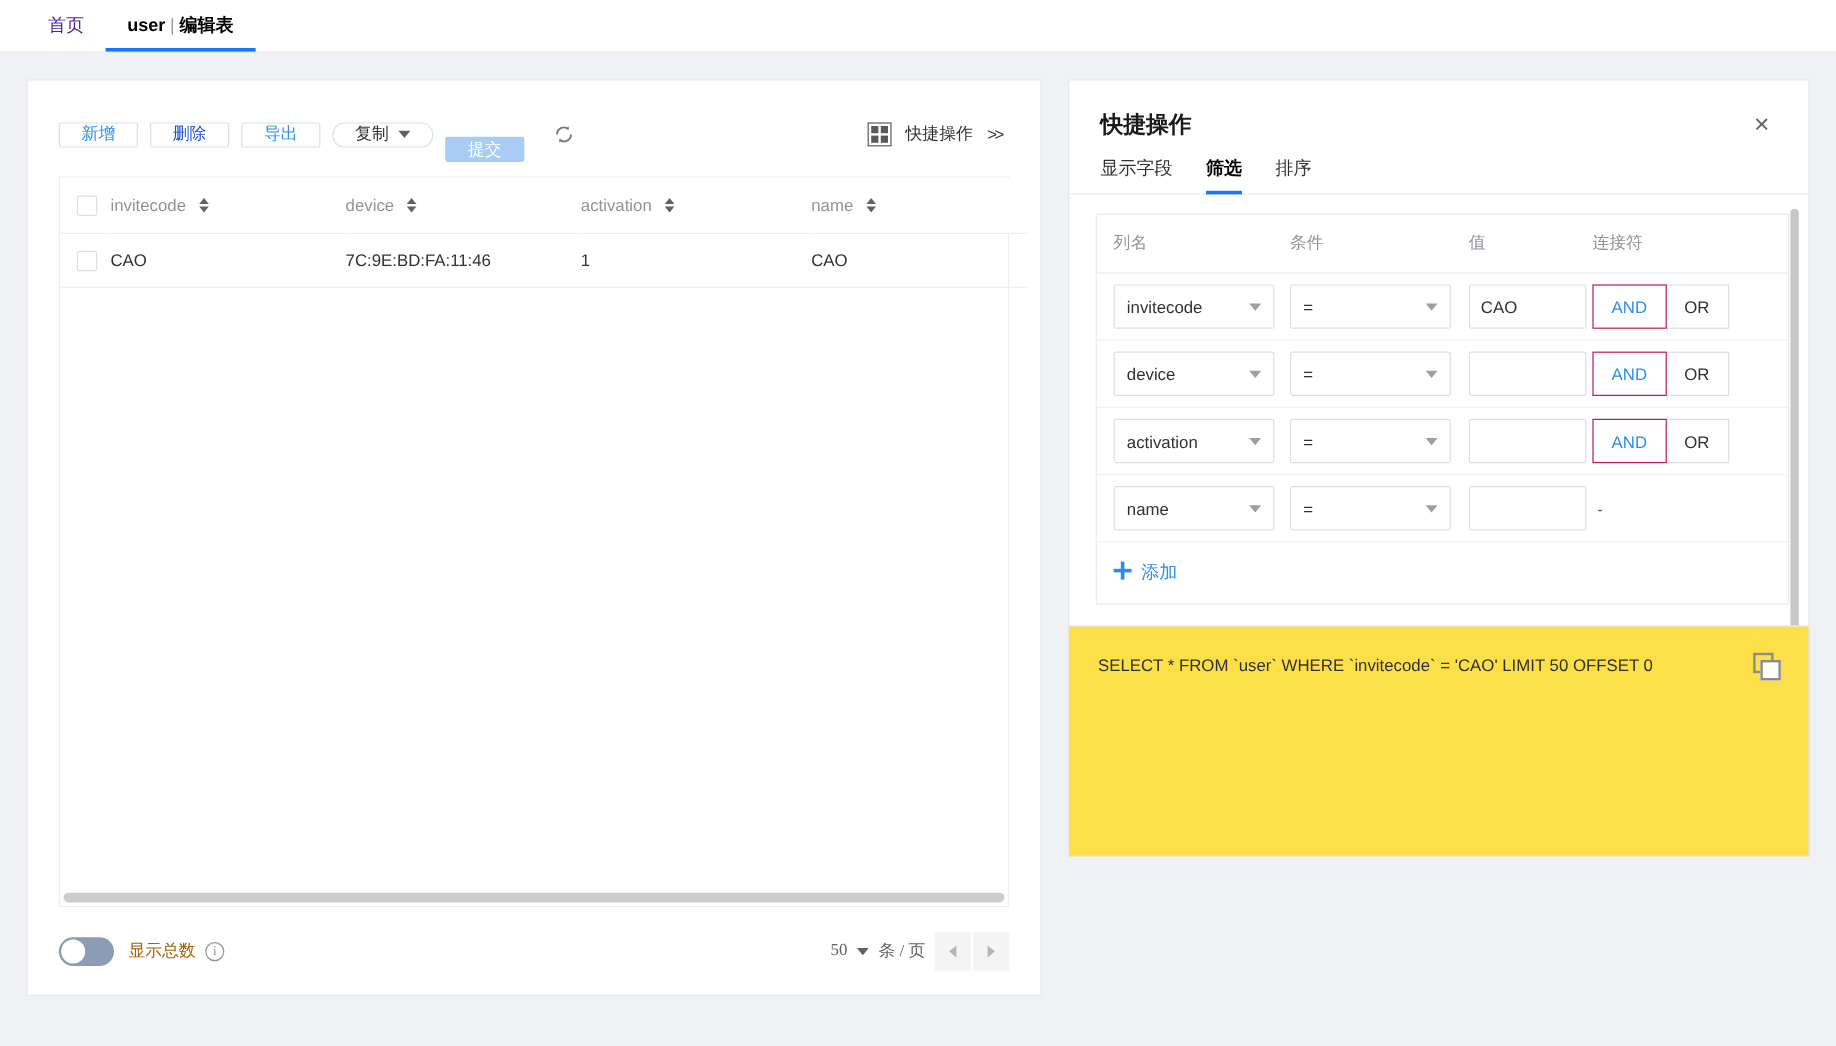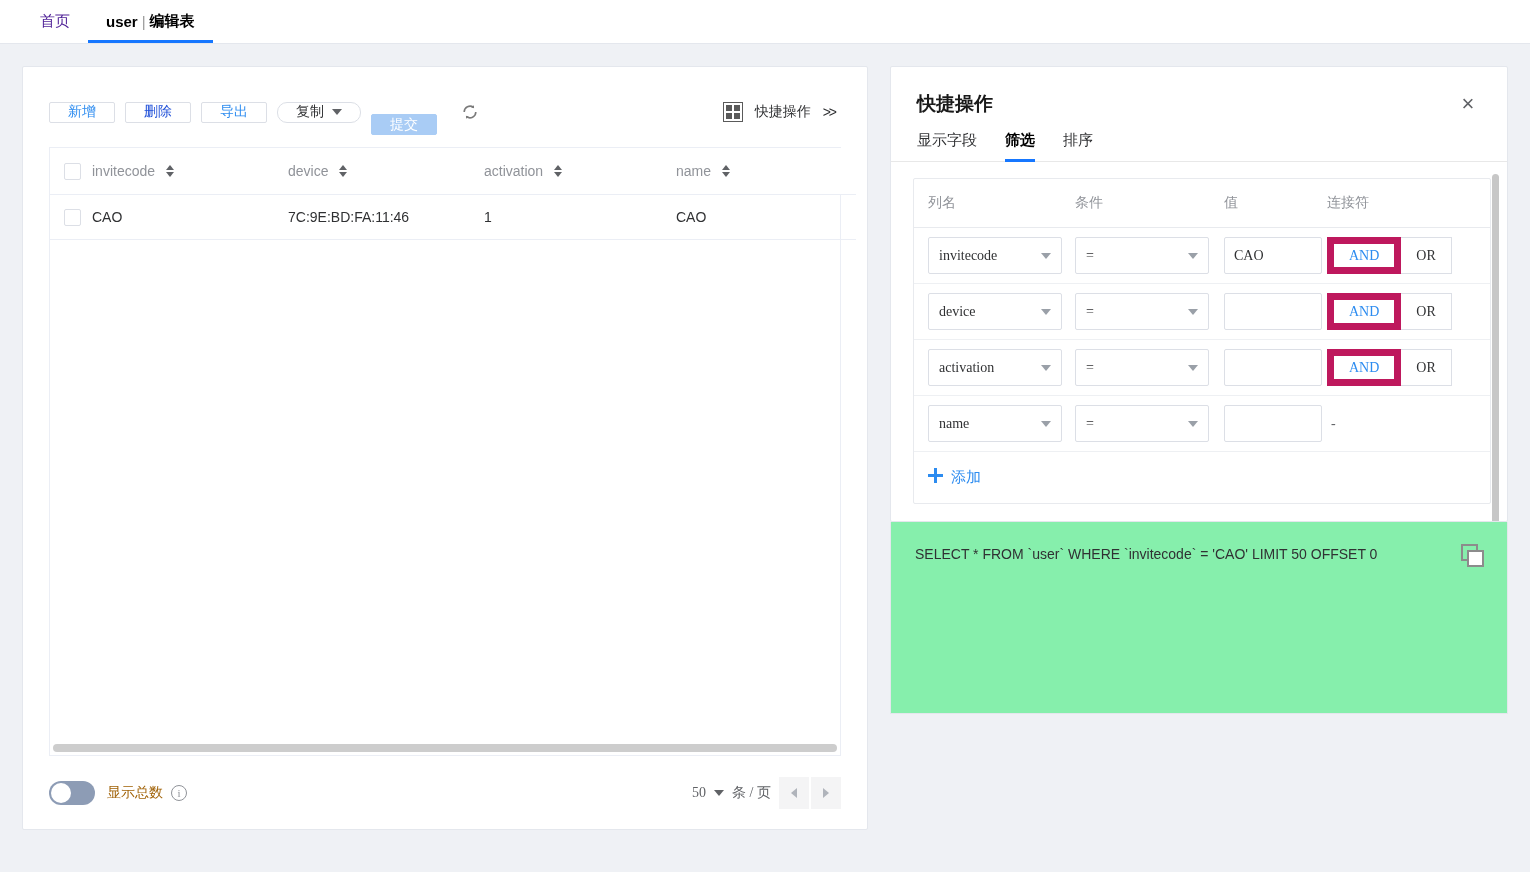--- a/index.html
+++ b/index.html
@@ -323,21 +323,20 @@
     content:"";
     position:absolute; left:0; right:0; bottom:-1px;
     height: 3px; background:#1677ff;
   }
 
   .filter-scroll {
     flex: 1;
     overflow: hidden;
     padding: 16px 16px 0 22px;
     position: relative;
-    font-family: Liberation Serif, serif;
   }
   .filter-table {
     border: 1px solid #e8eaee;
     border-radius: 2px;
   }
   .f-head {
     display: flex;
     padding: 15px 14px;
     color: #909399;
     font-size: 14px;
@@ -391,21 +390,21 @@
     border: 1px solid #dcdfe6;
     background: #fff;
     font-size: 14px;
     font-family: inherit;
     display: flex; align-items: center; justify-content: center;
     cursor: pointer;
     color: #303133;
   }
   .ao-btn.sel-and {
     color: #2d8cf0;
-    border: 7px solid #be185d;
+    border: 1px solid #be185d;
     z-index: 1;
   }
   .ao-btn + .ao-btn { margin-left: -1px; }
   .dash { color: #606266; padding-left: 4px; }
   .f-add {
     display: flex;
     align-items: flex-start;
     gap: 8px;
     padding: 16px 14px;
     color: #2d8cf0;
@@ -426,21 +425,21 @@
     position: absolute;
     right: 8px; top: 12px;
     width: 7px;
     height: 364px;
     background: #c7c7c7;
     border-radius: 4px;
     cursor: pointer;
   }
 
   .rp-sql {
-    background: #86efac;
+    background: #fde047;
     border: 1px solid #e4e7ed;
     border-top: none;
     height: 192px;
     padding: 22px 24px;
     display: flex;
     align-items: flex-start;
   }
   .sql-text {
     flex: 1;
     font-size: 14px;

